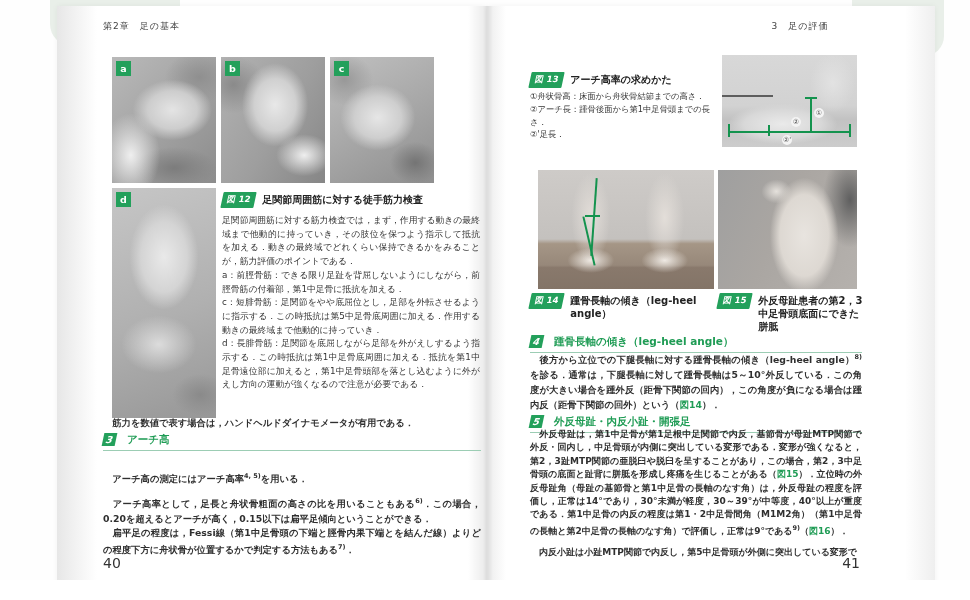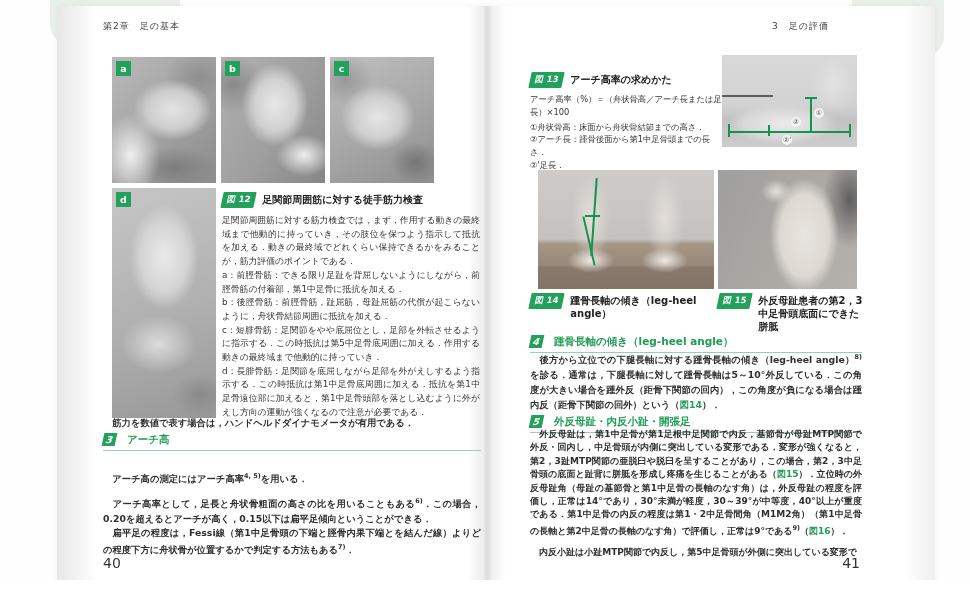--- a/index.html
+++ b/index.html
@@ -127,47 +127,45 @@
   </div>
 
   <div class="abs" style="left:222px; top:192px; width:258px;">
     <div class="figrow">
       <span class="chip">図 12</span>
       <span class="figtitle">足関節周囲筋に対する徒手筋力検査</span>
     </div>
     <div class="figbody">
       <div>足関節周囲筋に対する筋力検査では，まず，作用する動きの最終域まで他動的に持っていき，その肢位を保つよう指示して抵抗を加える．動きの最終域でどれくらい保持できるかをみることが，筋力評価のポイントである．</div>
       <div>a：前脛骨筋：できる限り足趾を背屈しないようにしながら，前脛骨筋の付着部，第1中足骨に抵抗を加える．</div>
-      <div>b：後脛骨筋：前脛骨筋，趾屈筋，母趾屈筋の代償が起こらないように，舟状骨結節周囲に抵抗を加える．</div>
       <div>c：短腓骨筋：足関節をやや底屈位とし，足部を外転させるように指示する．この時抵抗は第5中足骨底周囲に加える．作用する動きの最終域まで他動的に持っていき．</div>
       <div>d：長腓骨筋：足関節を底屈しながら足部を外がえしするよう指示する．この時抵抗は第1中足骨底周囲に加える．抵抗を第1中足骨遠位部に加えると，第1中足骨頭部を落とし込むように外がえし方向の運動が強くなるので注意が必要である．</div>
     </div>
   </div>
 
   <div class="abs bodytext" style="left:103px; top:415px; width:378px;">　筋力を数値で表す場合は，ハンドヘルドダイナモメータが有用である．</div>
 
   <div class="abs sec" style="left:103px; top:429px; width:378px;">
     <span class="num">3</span>
     <span class="ttl">アーチ高</span>
   </div>
 
   <div class="abs bodytext" style="left:103px; top:469px; width:378px;"><span>　アーチ高の測定にはアーチ高率</span><span class="sup">4, 5)</span><span>を用いる．</span></div>
   <div class="abs bodytext" style="left:103px; top:494px; width:378px;"><span>　アーチ高率として，足長と舟状骨粗面の高さの比を用いることもある</span><span class="sup">6)</span><span>．この場合，0.20を超えるとアーチが高く，0.15以下は扁平足傾向ということができる．</span></div>
   <div class="abs bodytext" style="left:103px; top:525px; width:378px;"><span>　扁平足の程度は，Fessi線（第1中足骨頭の下端と脛骨内果下端とを結んだ線）よりどの程度下方に舟状骨が位置するかで判定する方法もある</span><span class="sup">7)</span><span>．</span></div>
 
   <div class="abs pagenum" style="left:103px; top:555px;">40</div>
 
-  <div class="abs running-head" style="left:772px; top:20px; width:120px; text-align:left;">3　足の評価</div>
+  <div class="abs running-head" style="left:740px; top:20px; width:120px; text-align:center;">3　足の評価</div>
 
   <div class="abs" style="left:530px; top:72px; width:196px;">
     <div class="figrow">
       <span class="chip">図 13</span>
       <span class="figtitle">アーチ高率の求めかた</span>
     </div>
-    <div class="smallcap">アーチ高率（%）＝（舟状骨高／アーチ長または足長）×100</div>
     <div class="smallcap" style="margin-top:2px;">①舟状骨高：床面から舟状骨結節までの高さ．</div>
     <div class="smallcap" style="margin-top:0;">②アーチ長：踵骨後面から第1中足骨頭までの長さ．</div>
     <div class="smallcap" style="margin-top:0;">②'足長．</div>
   </div>
 
   <div class="ph ph-13" style="left:722px; top:55px; width:135px; height:92px;">
     <div class="table-line"></div>
     <div class="gl" style="left:6px; top:76px; width:123px; height:2px;"></div>
     <div class="gl" style="left:6px; top:69px; width:2px; height:13px;"></div>
     <div class="gl" style="left:46px; top:70px; width:2px; height:11px;"></div>

